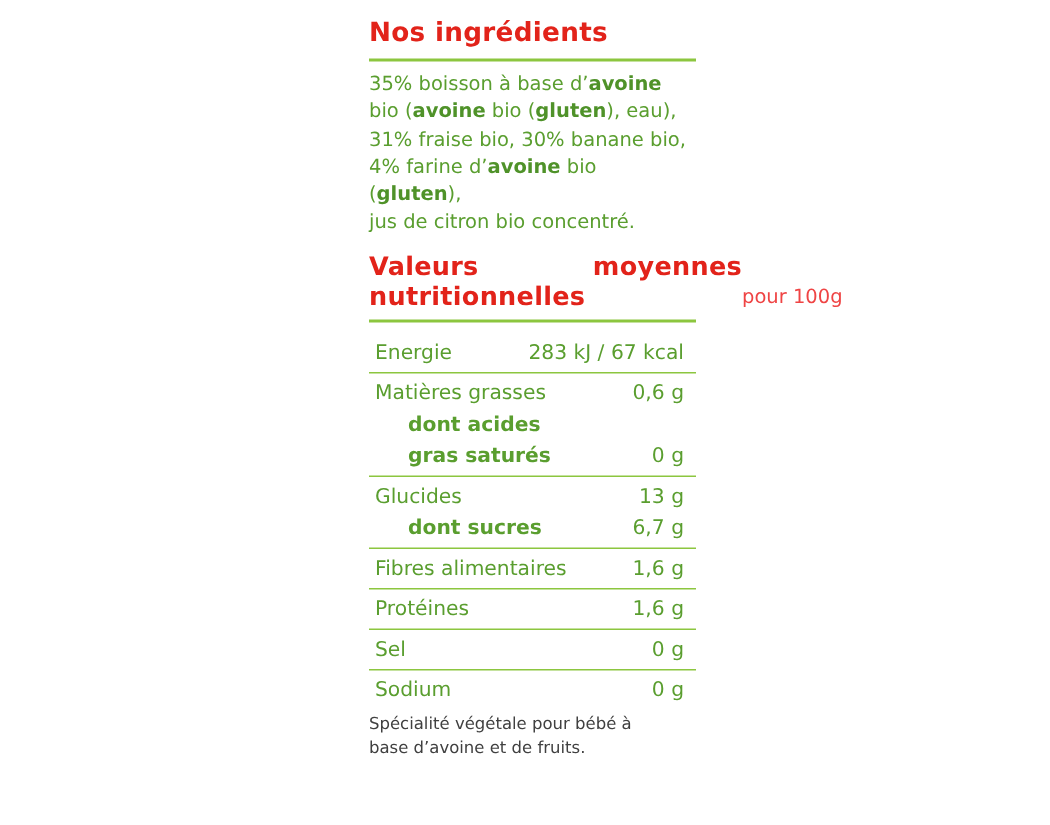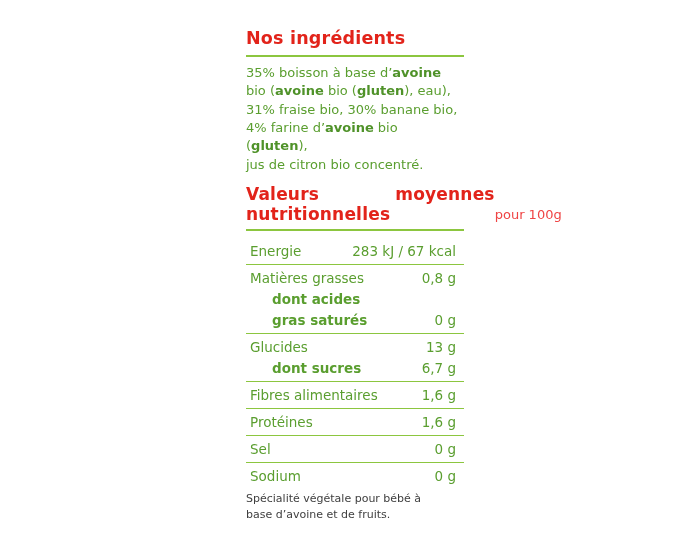--- a/index.html
+++ b/index.html
@@ -9,21 +9,21 @@
   }
   body {
     width: 700px;
     height: 550px;
     font-family: "DejaVu Sans", sans-serif;
     overflow: hidden;
   }
   .panel {
     position: absolute;
     left: 241px;
-    top: 28px;
+    top: 12px;
     width: 225px;
   }
   .heading {
     color: #e2231a;
     font-family: "DejaVu Sans", sans-serif;
     font-weight: bold;
     font-size: 17.5px;
     letter-spacing: 0.2px;
     line-height: 1.18;
     margin: 0;
@@ -137,21 +137,21 @@
 
   <hr class="rule" style="margin-top:5px;">
 
   <div class="table">
       <div class="row">
         <span class="label">Energie</span>
         <span class="value">283 kJ / 67 kcal</span>
       </div>
       <div class="row">
         <span class="label">Matières grasses</span>
-        <span class="value">0,8 g</span>
+        <span class="value">0,6 g</span>
       </div>
       <div class="row indent no-border">
         <span class="label">dont acides</span>
         <span class="value"></span>
       </div>
       <div class="row indent no-border">
         <span class="label">gras saturés</span>
         <span class="value">0 g</span>
       </div>
       <div class="row">

